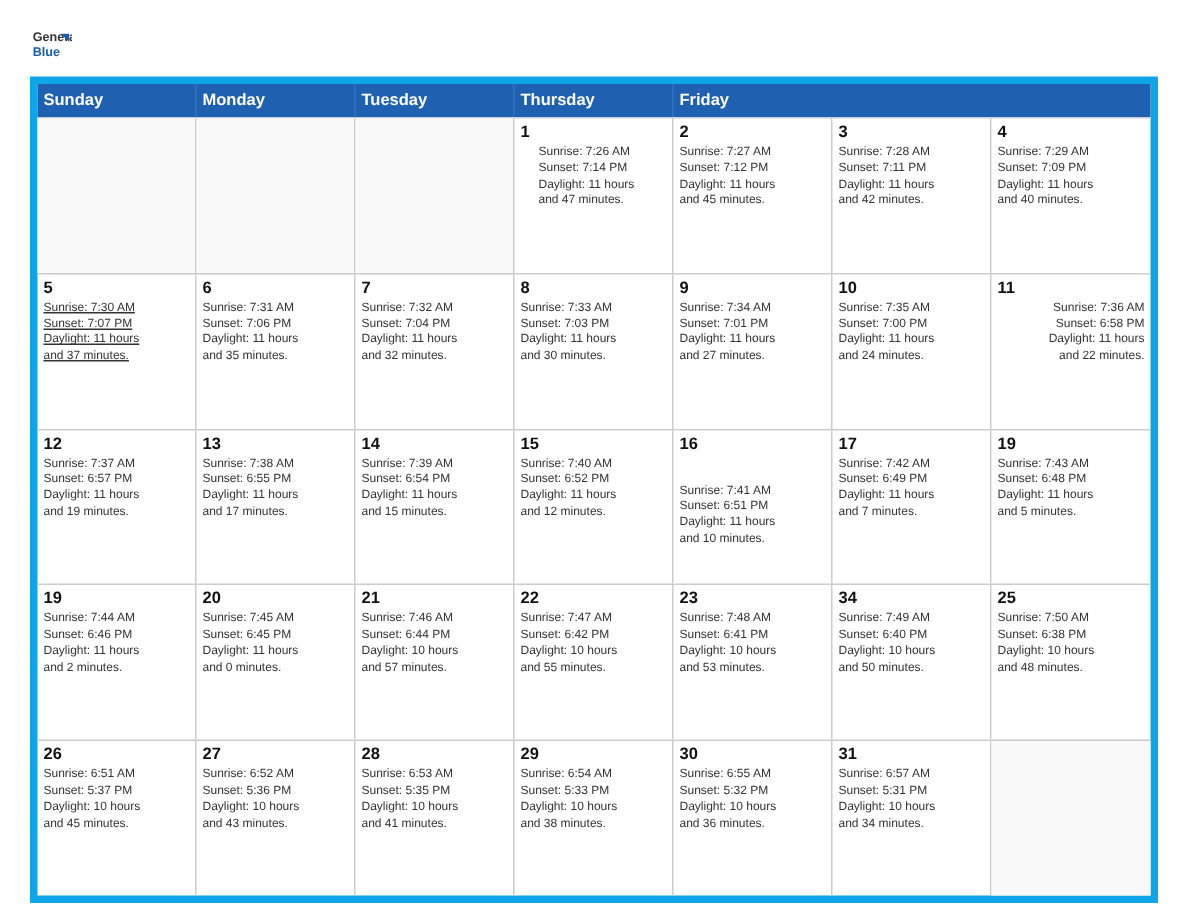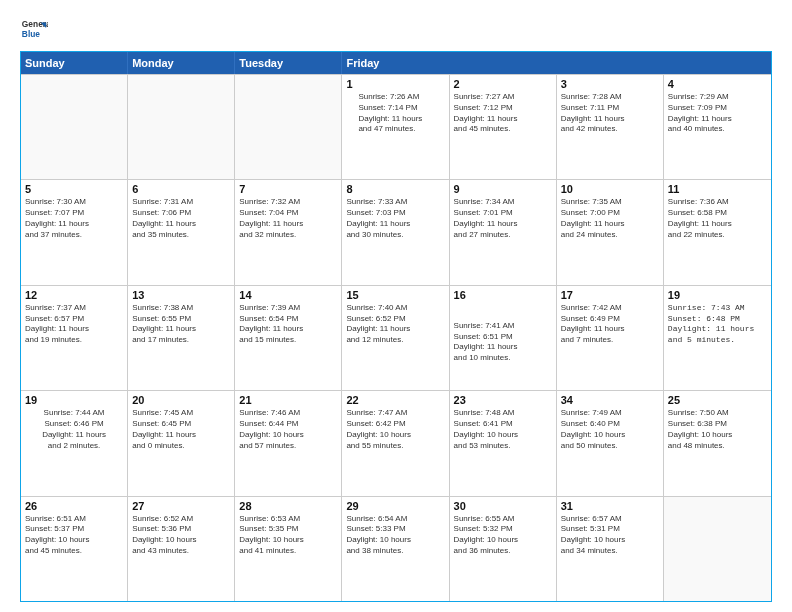--- a/index.html
+++ b/index.html
@@ -42,21 +42,21 @@
       line-height: 1.1;
     }
     .calendar-subtitle {
       font-size: 14px;
       color: #444;
     }
     .calendar {
       flex: 1;
       display: flex;
       flex-direction: column;
-      border: 1px solid #0ea5e9;
+      border: 5px solid #0ea5e9;
     }
     .cal-header {
       display: grid;
       grid-template-columns: repeat(7, 1fr);
       background: #2060b0;
     }
     .cal-header-cell {
       color: #fff;
       font-size: 11px;
       font-weight: bold;
@@ -116,20 +116,21 @@
       <div class="calendar-title"></div>
       <div class="calendar-subtitle"></div>
     </div>
   </div>
 
   <div class="calendar">
     <div class="cal-header">
     <div class="cal-header-cell">Sunday</div>
         <div class="cal-header-cell">Monday</div>
         <div class="cal-header-cell">Tuesday</div>
+        <div class="cal-header-cell">Thursday</div>
         <div class="cal-header-cell">Friday</div>
       </div>
     <div class="cal-body">
     <div class="cal-row">
           <div class="cal-cell empty"></div>
           <div class="cal-cell empty"></div>
           <div class="cal-cell empty"></div>
           <div class="cal-cell">
             <div class="day-number">1</div>
             <div class="day-info" style="white-space: pre-line; margin-left: 12px;">Sunrise: 7:26 AM
@@ -155,21 +156,21 @@
             <div class="day-number">4</div>
             <div class="day-info" style="white-space: pre-line;">Sunrise: 7:29 AM
 Sunset: 7:09 PM
 Daylight: 11 hours
 and 40 minutes.</div>
           </div>
         </div>
         <div class="cal-row">
           <div class="cal-cell">
             <div class="day-number">5</div>
-            <div class="day-info" style="white-space: pre-line;">Sunrise: 7:30 AM
+            <div class="day-info" style="white-space: pre-line; text-decoration: underline;">Sunrise: 7:30 AM
 Sunset: 7:07 PM
 Daylight: 11 hours
 and 37 minutes.</div>
           </div>
           <div class="cal-cell">
             <div class="day-number">6</div>
             <div class="day-info" style="white-space: pre-line;">Sunrise: 7:31 AM
 Sunset: 7:06 PM
 Daylight: 11 hours
 and 35 minutes.</div>
@@ -197,21 +198,21 @@
           </div>
           <div class="cal-cell">
             <div class="day-number">10</div>
             <div class="day-info" style="white-space: pre-line;">Sunrise: 7:35 AM
 Sunset: 7:00 PM
 Daylight: 11 hours
 and 24 minutes.</div>
           </div>
           <div class="cal-cell">
             <div class="day-number">11</div>
-            <div class="day-info" style="white-space: pre-line;">Sunrise: 7:36 AM
+            <div class="day-info" style="white-space: pre-line; text-align: right;">Sunrise: 7:36 AM
 Sunset: 6:58 PM
 Daylight: 11 hours
 and 22 minutes.</div>
           </div>
         </div>
         <div class="cal-row">
           <div class="cal-cell">
             <div class="day-number">12</div>
             <div class="day-info" style="white-space: pre-line;">Sunrise: 7:37 AM
 Sunset: 6:57 PM
@@ -248,30 +249,30 @@
           </div>
           <div class="cal-cell">
             <div class="day-number">17</div>
             <div class="day-info" style="white-space: pre-line;">Sunrise: 7:42 AM
 Sunset: 6:49 PM
 Daylight: 11 hours
 and 7 minutes.</div>
           </div>
           <div class="cal-cell">
             <div class="day-number">19</div>
-            <div class="day-info" style="white-space: pre-line; font-family: Liberation Mono, monospace;">Sunrise: 7:43 AM
+            <div class="day-info" style="white-space: pre-line;">Sunrise: 7:43 AM
 Sunset: 6:48 PM
 Daylight: 11 hours
 and 5 minutes.</div>
           </div>
         </div>
         <div class="cal-row">
           <div class="cal-cell">
             <div class="day-number">19</div>
-            <div class="day-info" style="white-space: pre-line; text-align: center;">Sunrise: 7:44 AM
+            <div class="day-info" style="white-space: pre-line;">Sunrise: 7:44 AM
 Sunset: 6:46 PM
 Daylight: 11 hours
 and 2 minutes.</div>
           </div>
           <div class="cal-cell">
             <div class="day-number">20</div>
             <div class="day-info" style="white-space: pre-line;">Sunrise: 7:45 AM
 Sunset: 6:45 PM
 Daylight: 11 hours
 and 0 minutes.</div>

